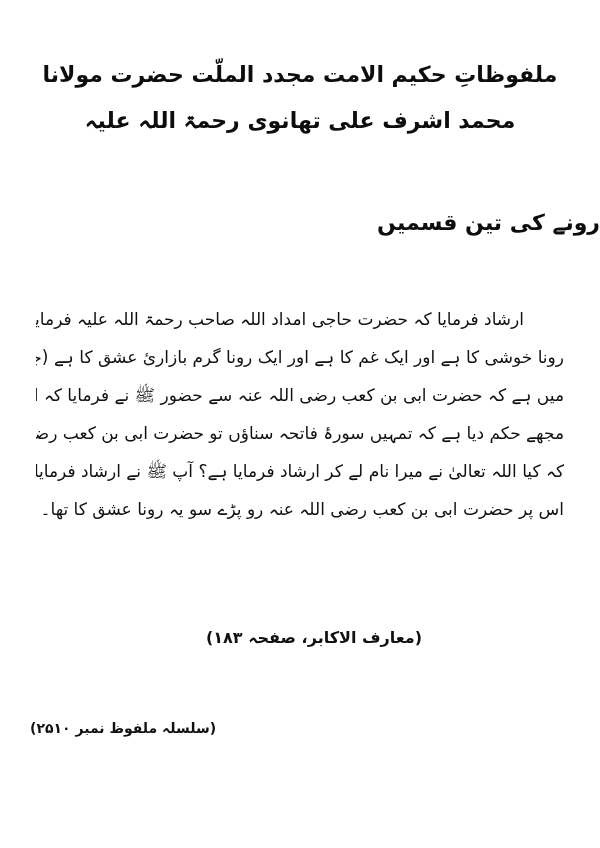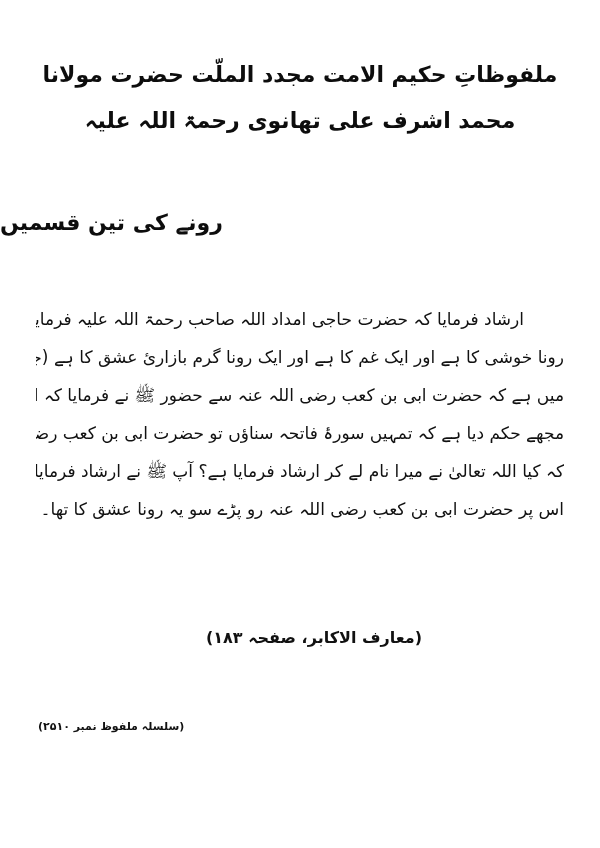--- a/index.html
+++ b/index.html
@@ -1,31 +1,31 @@
 <!DOCTYPE html>
 <html><head>
 <meta charset="utf-8">
 <style>
   html, body { margin: 0; padding: 0; background: #ffffff; }
   body { width: 600px; height: 848px; position: relative; overflow: hidden;
          font-family: "DejaVu Sans", sans-serif; color: #111111; }
   .page { position: absolute; inset: 0; background: #ffffff; }
   .title { position: absolute; left: 30px; right: 30px; top: 52px; text-align: center;
            direction: rtl; font-size: 22px; font-weight: bold; line-height: 46px; color: #0d0d0d; }
-  .subtitle { position: absolute; left: 0; right: 0; top: 210px; text-align: left;
+  .subtitle { position: absolute; left: 0; right: 0; top: 210px; text-align: right;
               direction: rtl; font-size: 22px; font-weight: bold; color: #0d0d0d; }
   .para { position: absolute; left: 36px; right: 36px; top: 300px; direction: rtl; }
   .line { height: 38px; line-height: 38px; font-size: 17px; white-space: nowrap;
           text-align: justify; text-align-last: justify; overflow: hidden; }
   .line.first { padding-right: 40px; }
   .line.last { text-align-last: right; }
   .ref { position: absolute; left: 0; right: 0; top: 628px; text-align: center;
          direction: rtl; font-size: 16px; font-weight: bold; margin-left: 28px; }
-  .series { position: absolute; left: 38px; top: 720px; direction: rtl;
-            font-size: 11px; font-weight: bold; }
+  .series { position: absolute; left: 30px; top: 720px; direction: rtl;
+            font-size: 14px; font-weight: bold; }
 </style>
 </head>
 <body>
 
 <div class="page">
   <div class="title">ملفوظاتِ حکیم الامت مجدد الملّت حضرت مولانا محمد اشرف علی تھانوی رحمۃ اللہ علیہ</div>
   <div class="subtitle">رونے کی تین قسمیں</div>
 
   <div class="para">
     <div class="line first">ارشاد فرمایا کہ حضرت حاجی امداد اللہ صاحب رحمۃ اللہ علیہ فرمایا کرتے تھے کہ ایک</div>

